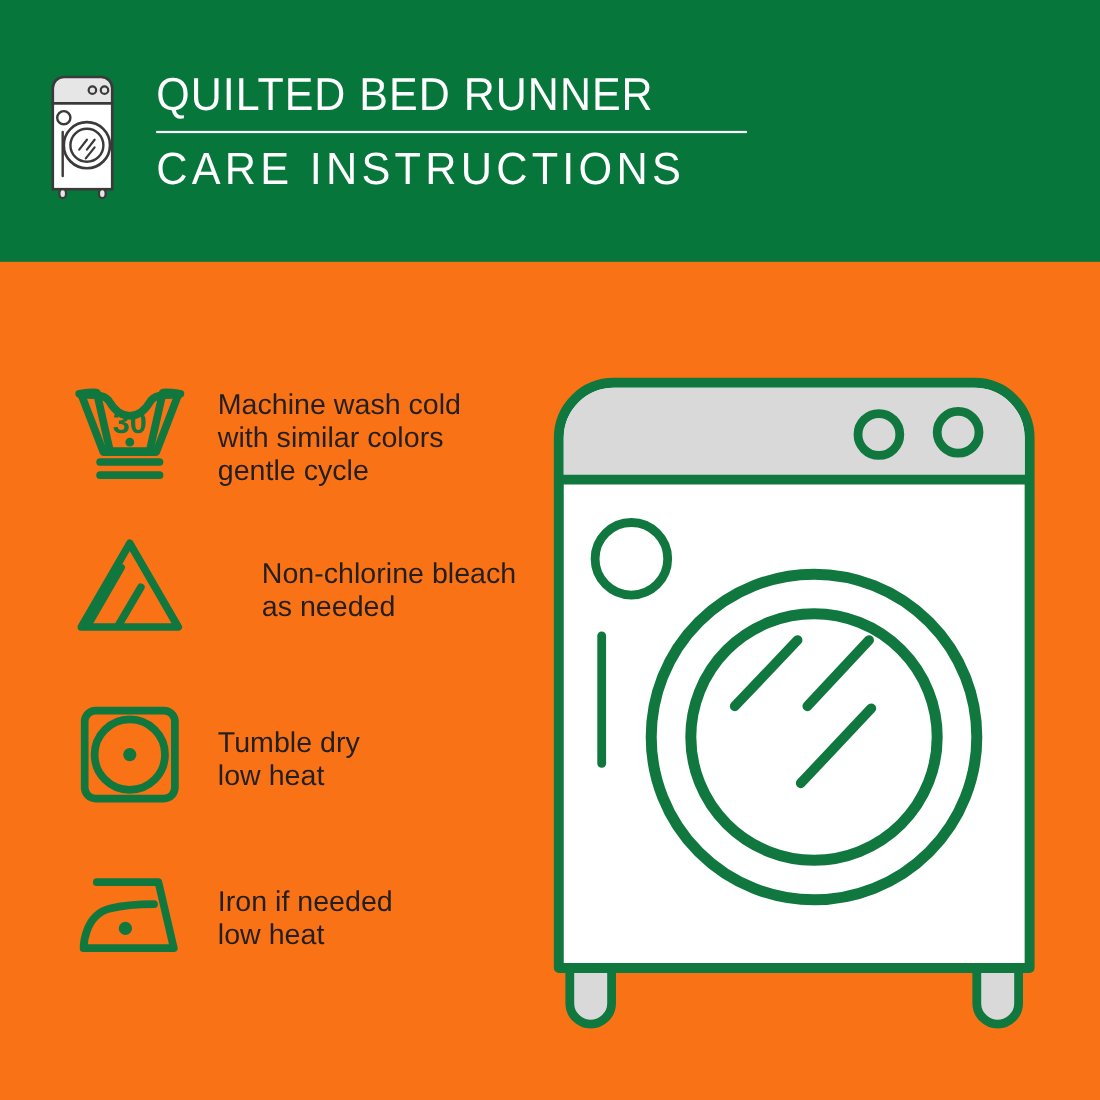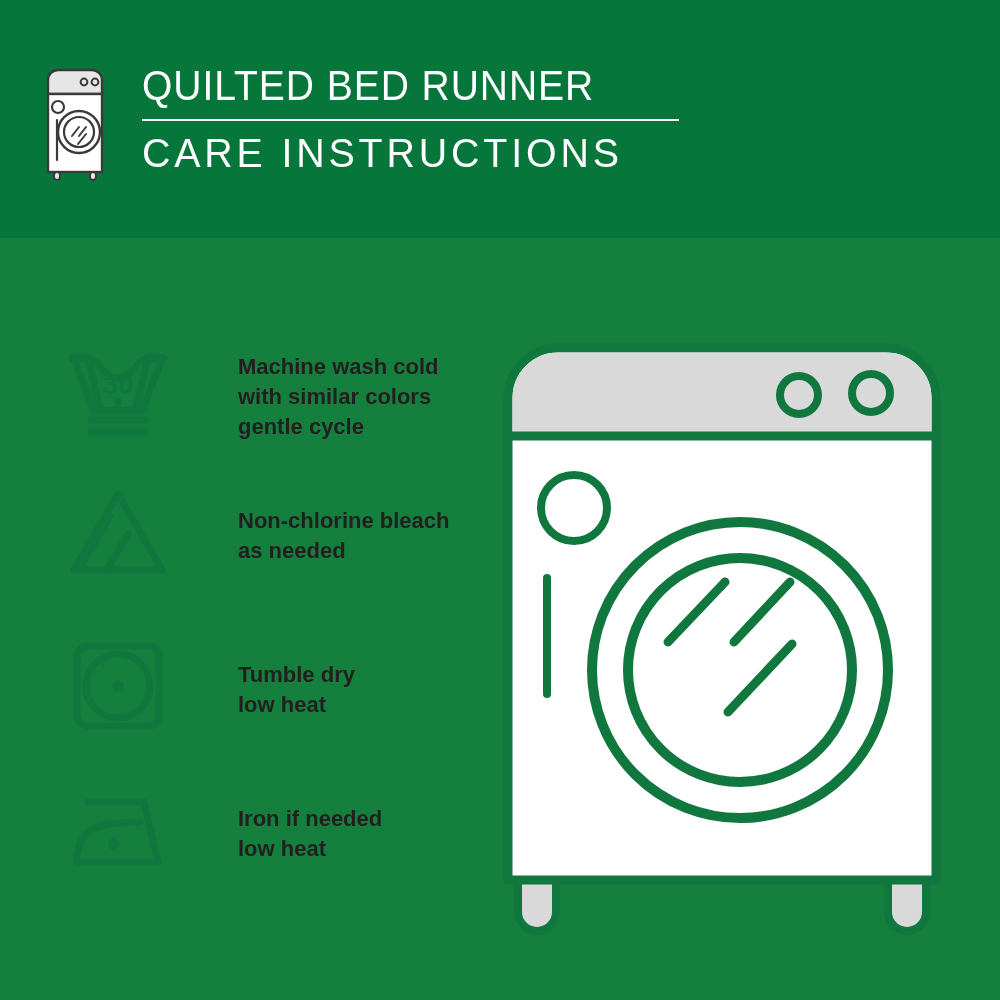--- a/index.html
+++ b/index.html
@@ -4,21 +4,21 @@
 <style>
   html, body {
     margin: 0;
     padding: 0;
     background: #ffffff;
   }
   .page {
     position: relative;
     width: 1000px;
     height: 1000px;
-    background: #15803d;
+    background: #f97316;
     overflow: hidden;
     font-family: "Liberation Sans", sans-serif;
   }
 
   
   .header {
     position: absolute;
     left: 0;
     top: 0;
     width: 1000px;
@@ -78,40 +78,40 @@
     width: 470px;
     height: 762px;
   }
   .care-row {
     position: absolute;
     left: 48px;
     display: flex;
     align-items: flex-start;
   }
   .care-row.r0 { top: 110px; }
-  .care-row.r1 { top: 248px; }
+  .care-row.r1 { top: 248px; gap: 40px; }
   .care-row.r2 { top: 402px; }
   .care-row.r3 { top: 548px; justify-content: flex-end; }
 
   .care-symbol {
     width: 104px;
     flex: none;
     display: block;
   }
   .care-symbol.sym-wash   { height: 92px; }
   .care-symbol.sym-bleach { height: 92px; }
   .care-symbol.sym-dry    { height: 92px; }
   .care-symbol.sym-iron   { height: 80px; margin-top: 6px; }
 
   .care-text {
-    margin-left: 68px;
+    margin-left: 28px;
     color: #231f20;
-    font-size: 22px;
+    font-size: 26px;
     line-height: 30px;
-    font-weight: 700;
+    font-weight: 400;
     white-space: pre-line;
     padding-top: 4px;
   }
   .care-row.r1 .care-text { padding-top: 20px; }
   .care-row.r2 .care-text { padding-top: 20px; }
   .care-row.r3 .care-text { padding-top: 18px; }
 
   
   .washer {
     position: absolute;

